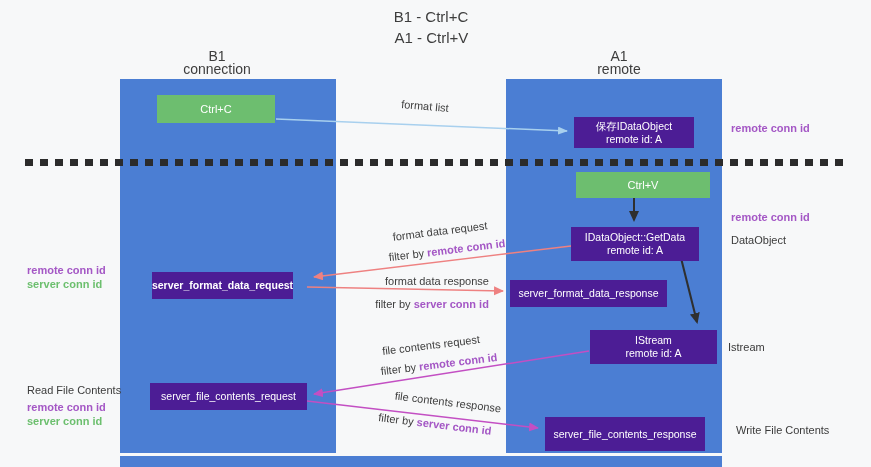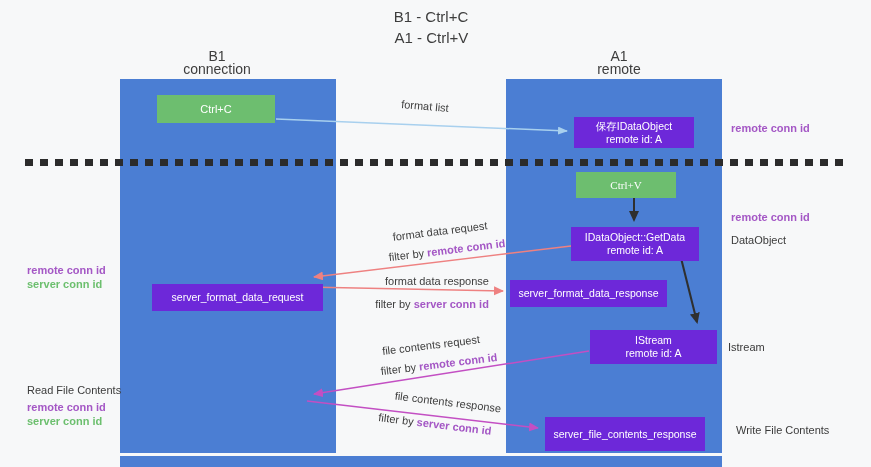--- a/index.html
+++ b/index.html
@@ -28,21 +28,21 @@
     background:repeating-linear-gradient(90deg,#2b2b2b 0 8px,transparent 8px 15px);
   }
   .node {
     position:absolute; display:flex; flex-direction:column;
     align-items:center; justify-content:center;
     color:#ffffff; font-size:11px; line-height:13px; text-align:right;
     white-space:nowrap;
   }
   .node.small { font-size:10.5px; }
   .green  { background:#6dbe6f; }
-  .orange { background:#6d28d9; }
+  .orange { background:#4c1d95; }
   .edge-label {
     position:absolute; font-size:11px; color:#3d3d3d; white-space:nowrap;
   }
   .ctr { transform:translate(-50%,-50%);text-align:center; }
   .r-m7 { transform:translate(-50%,-50%) rotate(-7deg); }
   .r-p7 { transform:translate(-50%,-50%) rotate(7deg); }
   .r-p5 { transform:translate(-50%,-50%) rotate(5deg); }
   .side-label { position:absolute; font-size:11px; white-space:nowrap; color:#3b3b3b; }
   .purple { color:#a457c5; font-weight:bold; }
   .greenlbl { color:#6cbf6e; font-weight:bold; }
@@ -100,42 +100,45 @@
 
   <div class="node green" style="left:157px; top:95px; width:118px; height:28px;">
     <div>Ctrl+C</div>
   </div>
 
   <div class="node orange small" style="left:574px; top:117px; width:120px; height:31px;">
     <div>保存IDataObject</div>
     <div>remote id: A</div>
   </div>
 
-  <div class="node green" style="left:576px; top:172px; width:100px; height:26px;font-family:Liberation Serif, serif;">
+  <div class="node green" style="left:576px; top:172px; width:134px; height:26px;">
     <div>Ctrl+V</div>
   </div>
 
   <div class="node orange small" style="left:571px; top:227px; width:128px; height:34px;">
     <div>IDataObject::GetData</div>
     <div>remote id: A</div>
   </div>
 
-  <div class="node orange small" style="left:152px; top:284px; width:171px; height:27px;">
+  <div class="node orange small" style="left:152px; top:272px; width:141px; height:27px;font-weight:bold;">
     <div>server_format_data_request</div>
   </div>
 
   <div class="node orange small" style="left:510px; top:280px; width:157px; height:27px;">
     <div>server_format_data_response</div>
   </div>
 
   <div class="node orange small" style="left:590px; top:330px; width:127px; height:34px;">
     <div>IStream</div>
     <div>remote id: A</div>
   </div>
 
+  <div class="node orange small" style="left:150px; top:383px; width:157px; height:27px;">
+    <div>server_file_contents_request</div>
+  </div>
 
   <div class="node orange small" style="left:545px; top:417px; width:160px; height:34px;">
     <div>server_file_contents_response</div>
   </div>
 
   <div class="edge-label r-p5" style="left:425px; top:106px;">format list</div>
 
   <div class="edge-label r-m7" style="left:440px; top:231px;">format data request</div>
   <div class="edge-label r-m7" style="left:447px; top:250px;">
     <span>filter by</span>

